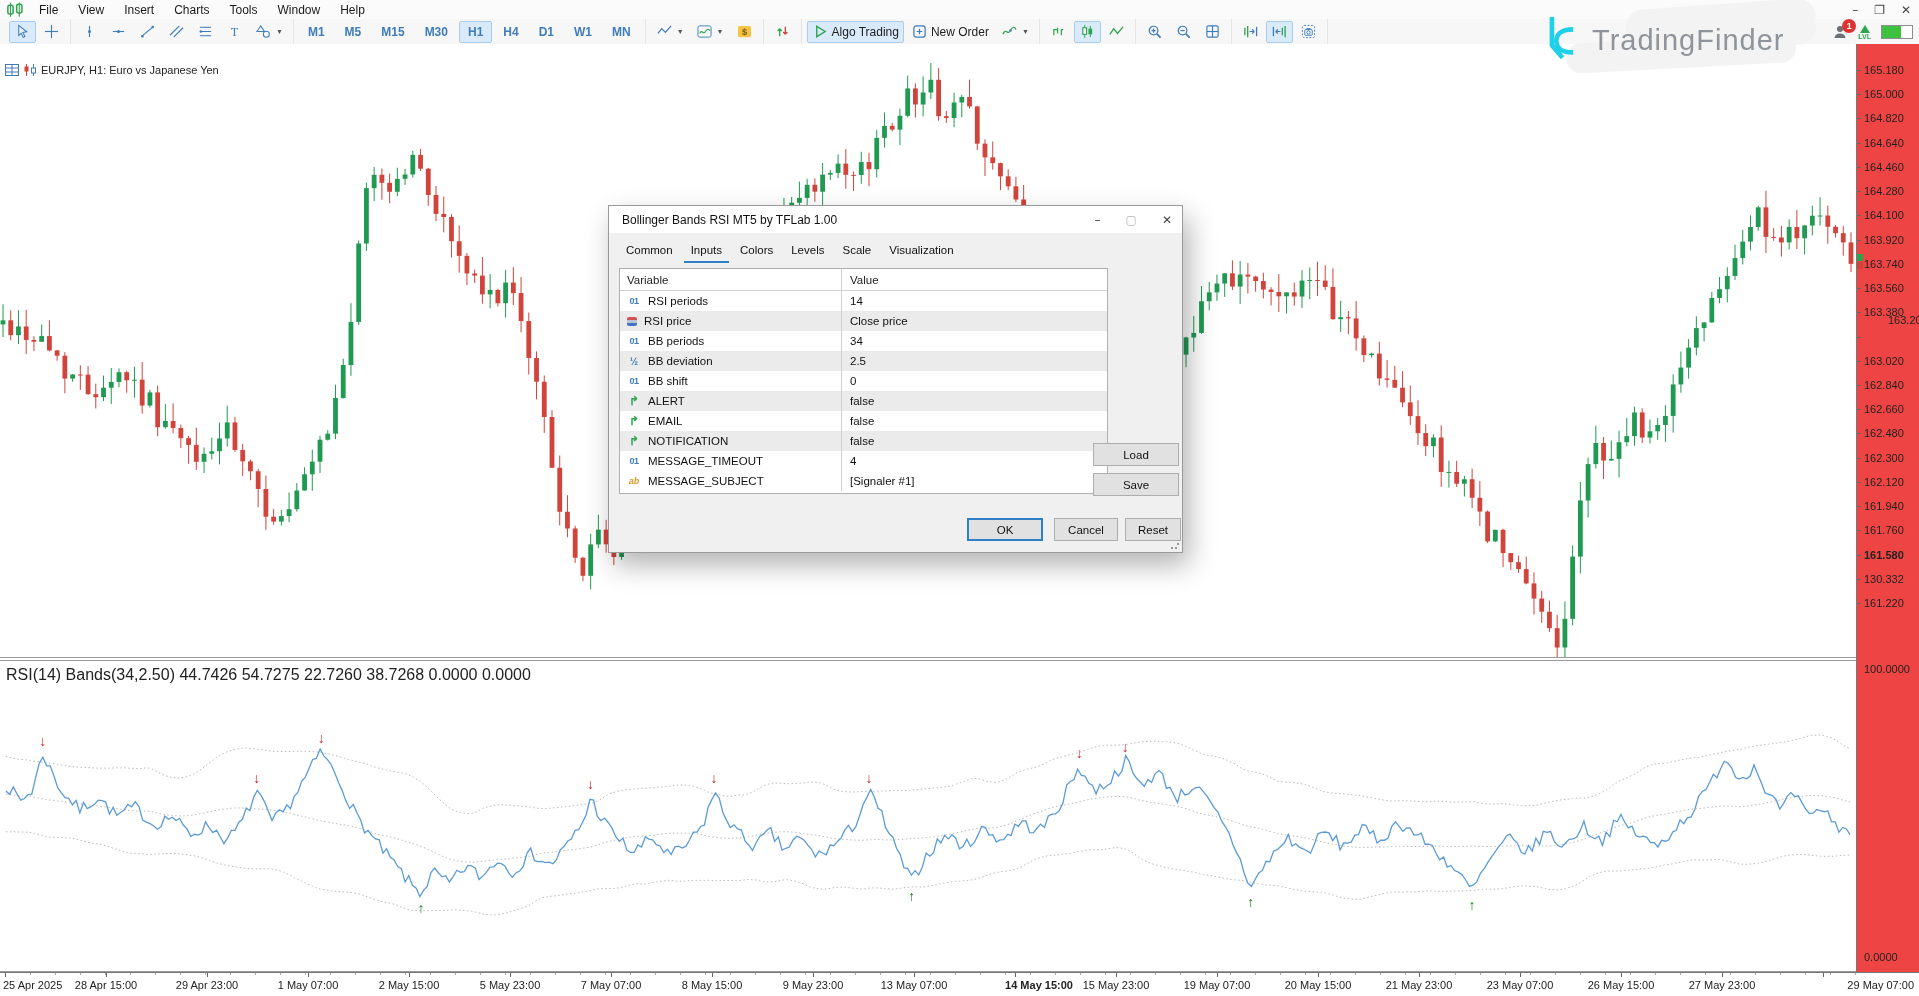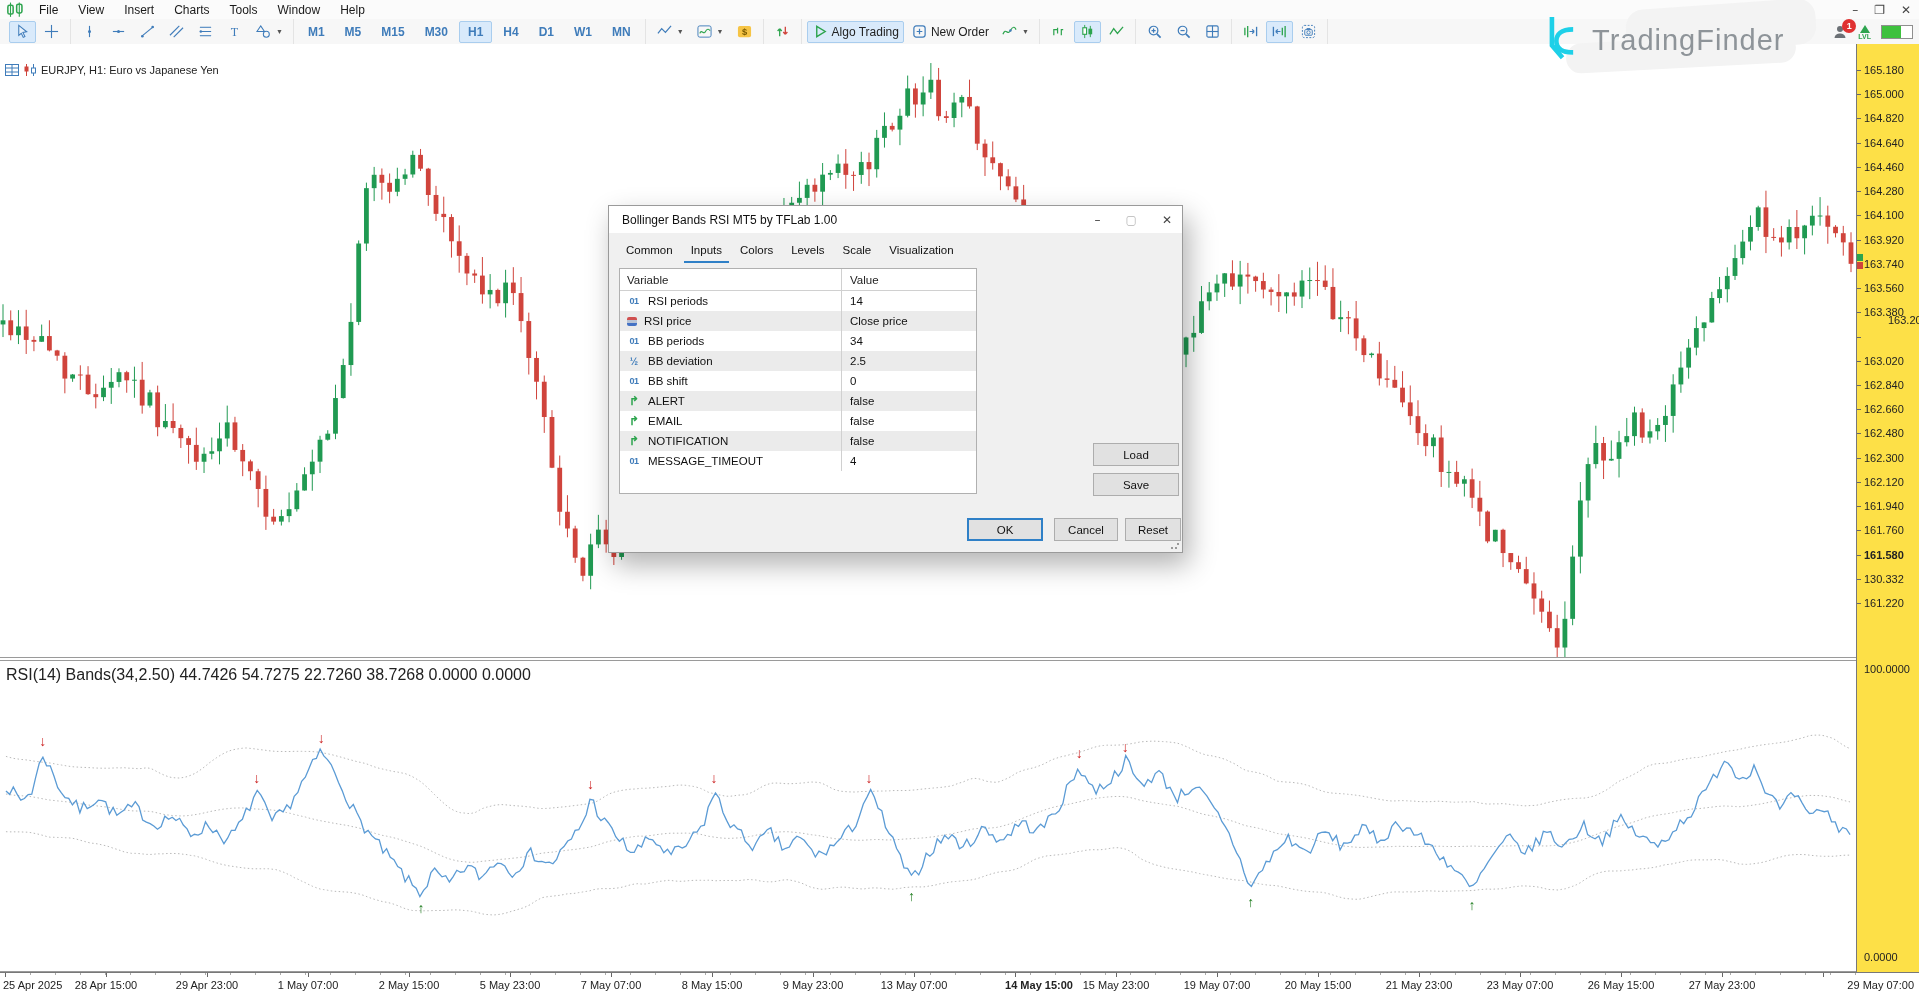--- a/index.html
+++ b/index.html
@@ -38,21 +38,21 @@
   
   .pane-main{position:absolute;left:0;top:44px;width:1856px;height:614px;border-bottom:1px solid #9a9a9a;
              overflow:hidden;background:#fff}
   .pane-rsi{position:absolute;left:0;top:660px;width:1856px;height:312px;border-top:1px solid #9a9a9a;
             border-bottom:1px solid #9a9a9a;overflow:hidden;background:#fff}
   .symbol-label{position:absolute;left:5px;top:64px;display:flex;align-items:center;gap:4px;
                 font-size:11px;color:#222;z-index:4}
   .indicator-label{position:absolute;left:6px;top:666px;font-size:16px;color:#222;z-index:4}
 
   
-  .price-axis{position:absolute;left:1856px;top:44px;width:63px;height:928px;background:#fde047;
+  .price-axis{position:absolute;left:1856px;top:44px;width:63px;height:928px;background:#ef4444;
               border-left:1px solid #787878;font-size:11px;color:#222;z-index:2}
   .price-axis .lbl{position:absolute;left:7px;transform:translateY(-50%);white-space:nowrap}
   .price-axis .tick{position:absolute;left:0;width:4px;height:1px;background:#666}
   .time-axis{position:absolute;left:0;top:972px;width:1919px;height:24px;background:#fff;
              border-top:1px solid #787878;font-size:11px;color:#222;z-index:2}
   .time-axis .tlbl{position:absolute;top:6px;transform:translateX(-50%);white-space:nowrap}
   .time-axis .tlbl.first{transform:none}
   .time-axis .tlbl.last{transform:none}
   .time-axis .tick{position:absolute;top:0;width:1px;height:4px;background:#666}
   .time-axis .mtick{position:absolute;top:0;width:1px;height:2px;background:#aaa}
@@ -68,21 +68,21 @@
   .dialog{position:absolute;left:608px;top:205px;width:575px;height:348px;background:#f0f0f0;
           border:1px solid #9a9a9a;box-shadow:6px 12px 26px rgba(0,0,0,.3);z-index:60;font-size:12px}
   .dlg-title{position:relative;height:27px;background:#fff;display:flex;align-items:center;padding-left:13px;
              font-size:12px;color:#111}
   .dlg-ctl{position:absolute;right:10px;top:0;height:27px;display:flex;gap:25px;align-items:center;
            color:#444;font-size:12px;font-family:"DejaVu Sans",sans-serif}
   .dlg-ctl .disabled{color:#b5b5b5}
   .dlg-tabs{display:flex;gap:4px;padding:8px 10px 0 10px;font-size:11.5px}
   .dlg-tab{padding:3px 7px 5px 7px;border-bottom:2px solid transparent;cursor:default;color:#111}
   .dlg-tab.active{border-bottom-color:#2f80c7}
-  .dlg-table{position:absolute;left:10px;top:62px;width:358px;height:226px;background:#fff;border:1px solid #b0b0b0}
+  .dlg-table{position:absolute;left:10px;top:62px;width:489px;height:226px;background:#fff;border:1px solid #b0b0b0}
   .dt-head{display:flex;height:22px;border-bottom:1px solid #d0d0d0;align-items:center;font-size:11.5px;color:#222}
   .dt-row{display:flex;height:20px;align-items:center;font-size:11.5px;color:#111}
   .dt-row.shade{background:#ebebeb}
   .dt-c1{width:222px;display:flex;align-items:center;gap:7px;padding-left:7px;border-right:1px solid #d0d0d0;height:100%}
   .dt-c2{flex:1;padding-left:8px}
   .ric{width:14px;display:inline-flex;align-items:center;justify-content:center;font-weight:bold}
   .ric-int{color:#3f7cba;font-size:9px;letter-spacing:-0.5px}
   .ric-double{color:#3f7cba;font-size:10px}
   .ric-bool{color:#2da44e;font-size:12px}
   .ric-str{color:#d99a27;font-size:9px;font-style:italic}
@@ -1183,20 +1183,27 @@
             </div>
             <div class="dt-c2">false</div>
           </div>
           <div class="dt-row">
             <div class="dt-c1">
               <span class="ric ric-int">01</span>
               <span>MESSAGE_TIMEOUT</span>
             </div>
             <div class="dt-c2">4</div>
           </div>
+          <div class="dt-row">
+            <div class="dt-c1">
+              <span class="ric ric-str">ab</span>
+              <span>MESSAGE_SUBJECT</span>
+            </div>
+            <div class="dt-c2">[Signaler #1]</div>
+          </div>
         </div>
     </div>
     <div class="dlg-btn" style="left:484px;top:237px;width:86px">Load</div>
     <div class="dlg-btn" style="left:484px;top:267px;width:86px">Save</div>
     <div class="dlg-btn primary" style="left:358px;top:312px;width:76px">OK</div>
     <div class="dlg-btn" style="left:445px;top:312px;width:64px">Cancel</div>
     <div class="dlg-btn" style="left:516px;top:312px;width:56px">Reset</div>
     <div class="grip"></div>
   </div>
 

